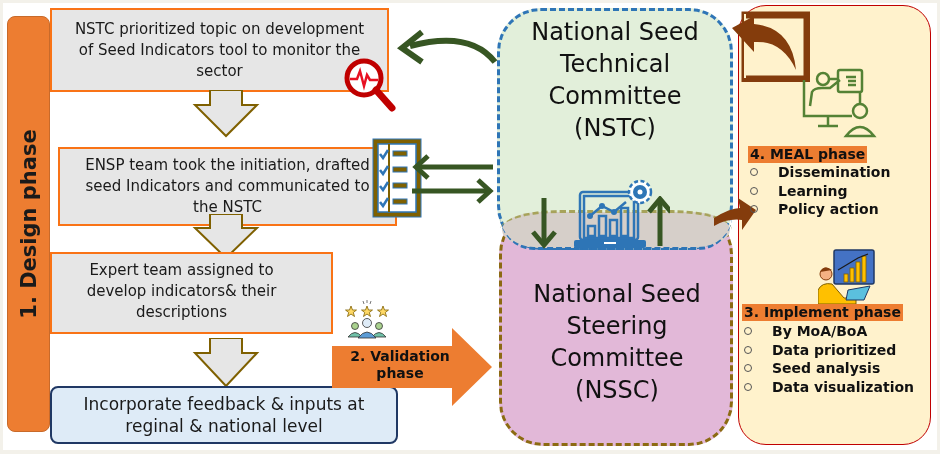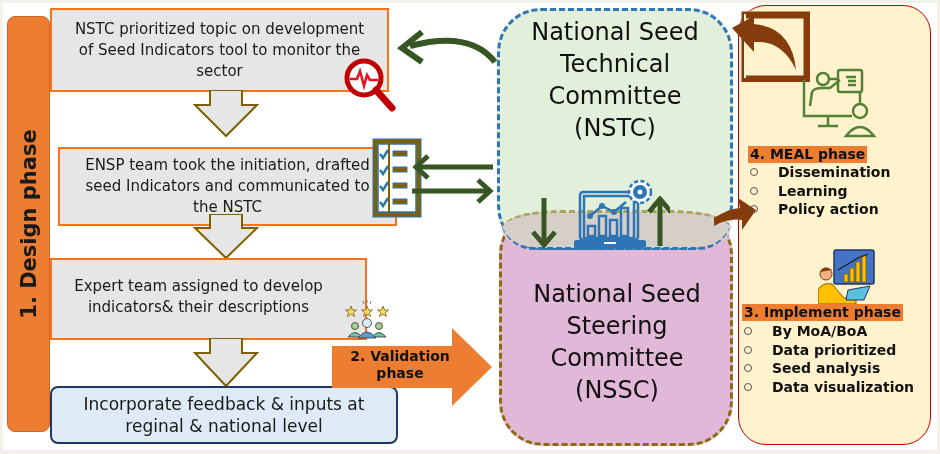--- a/index.html
+++ b/index.html
@@ -27,21 +27,21 @@
   }
 
   
   .step {
     background: #e6e6e6; border: 2px solid #f97316;
     display: flex; align-items: center; justify-content: center; text-align: center;
     font-size: 15px; line-height: 21px; color: #1a1a1a; box-sizing: border-box;
   }
   .step1 { left: 50px; top: 8px; width: 339px; height: 84px; }
   .step2 { left: 58px; top: 137px; width: 339px; height: 79px; margin-top: 10px; }
-  .step3 { left: 50px; top: 258px; width: 317px; height: 82px; }
+  .step3 { left: 50px; top: 252px; width: 283px; height: 82px; }
   .step4 {
     left: 50px; top: 386px; width: 348px; height: 58px;
     background: #deebf7; border: 2px solid #203864; border-radius: 8px;
     font-size: 17px; line-height: 22px;
   }
 
   
   .nstc {
     left: 497px; top: 8px; width: 236px; height: 242px;
     background: #e2efda; border: 3px dashed #2e75b6; border-radius: 44px;

